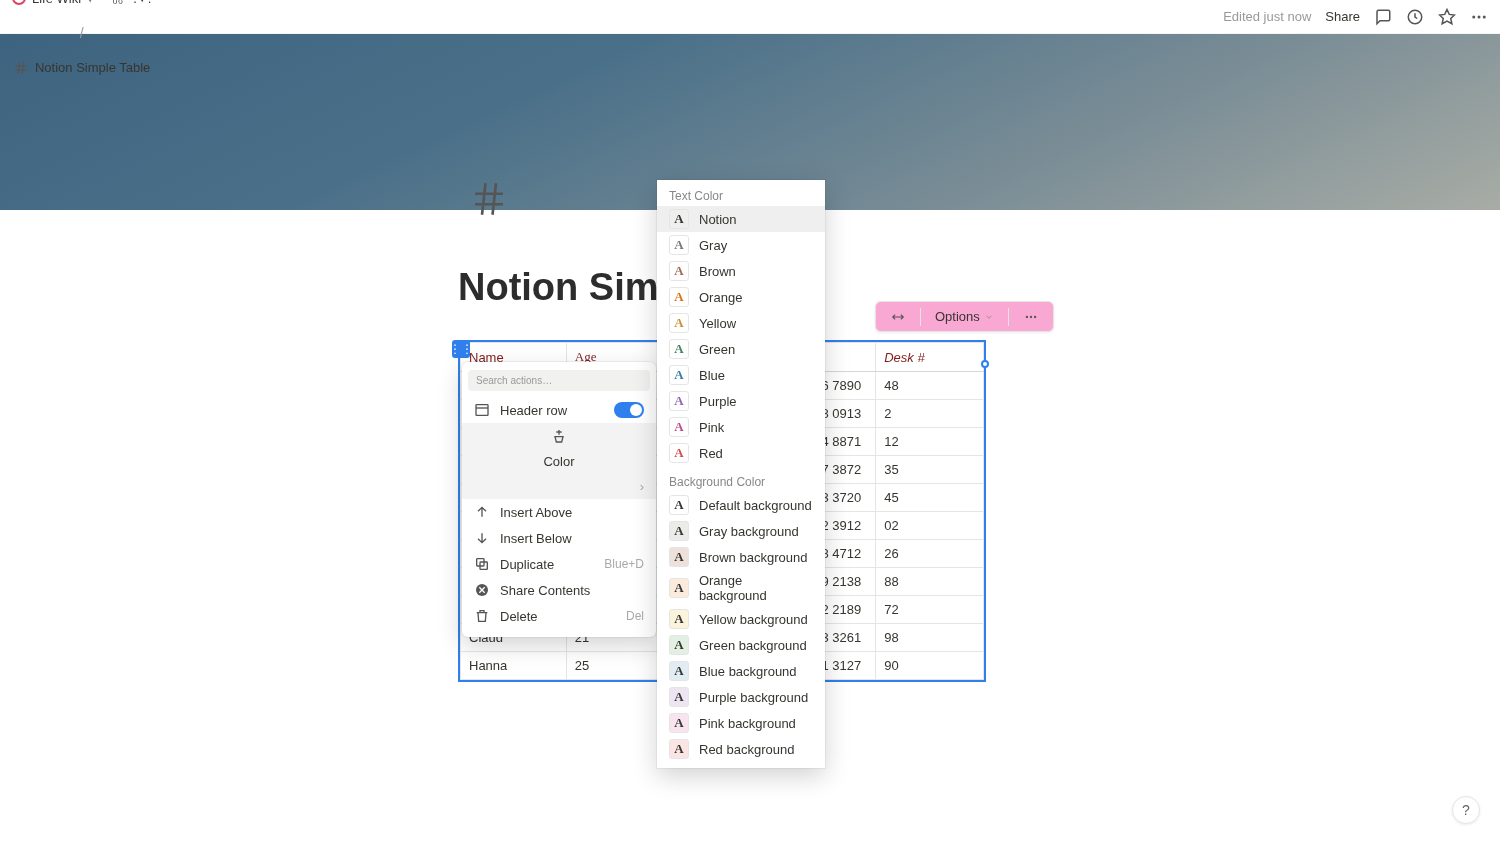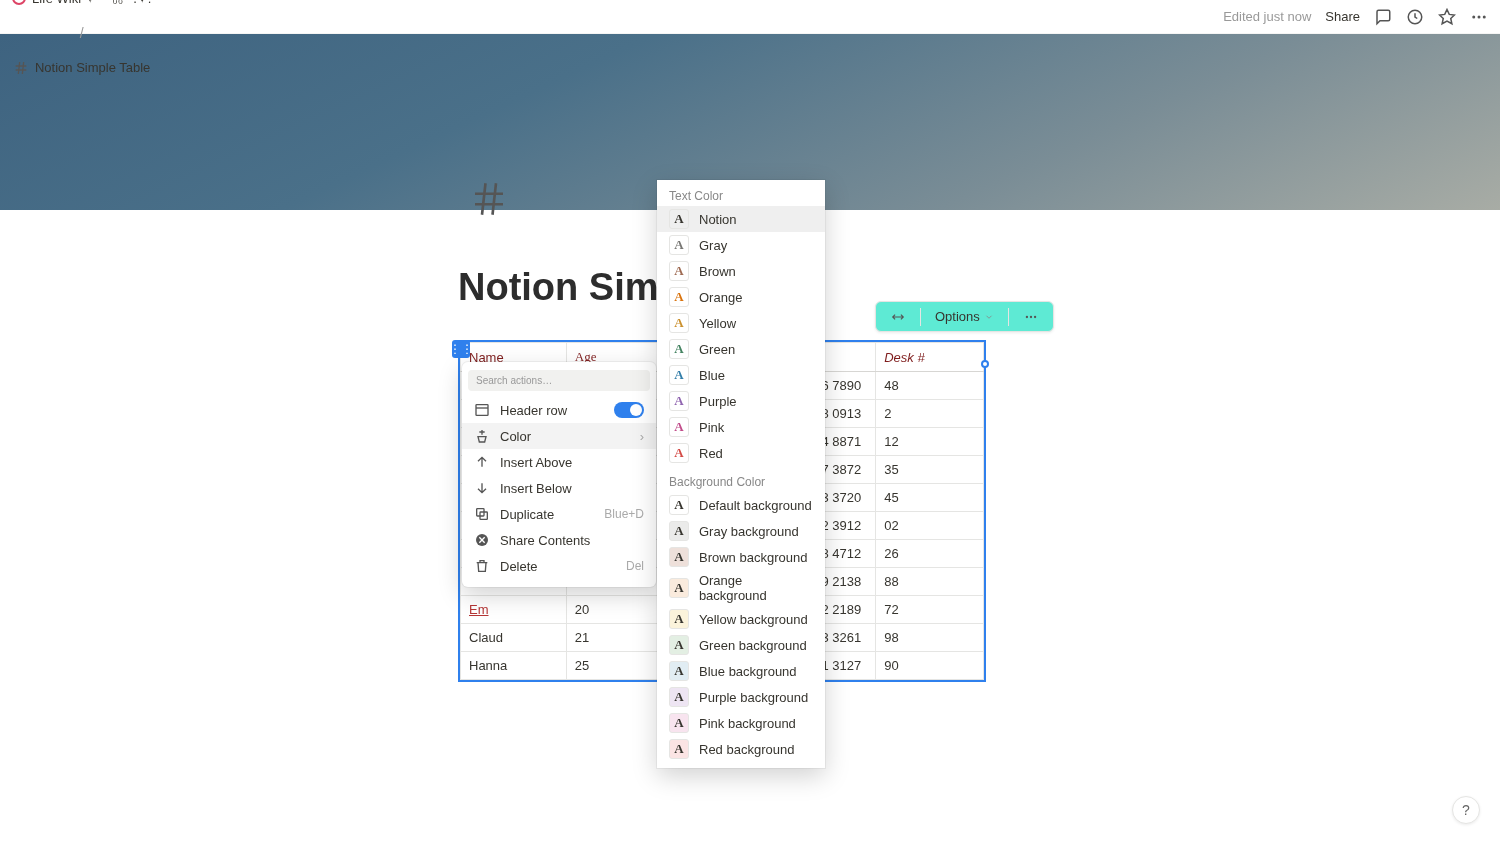--- a/index.html
+++ b/index.html
@@ -74,21 +74,21 @@
     background:#2f80ed; border-radius:3px; display:flex; align-items:center; justify-content:center;
     color:#fff; font-size:12px;
   }
   .sel-dot{position:absolute;right:-5px;top:18px;width:8px;height:8px;border:2px solid #2f80ed;border-radius:50%;background:#fff;}
   .und{ text-decoration: underline; text-decoration-color:#b53636; color:#b53636;}
 
   
   .options-pill{
     position:absolute; left:875px; top:91px;
     display:flex; align-items:center; gap:6px;
-    background:#5eead4; border:1px solid #e5e5e3; border-radius:6px; padding:4px 6px;
+    background:#f9a8d4; border:1px solid #e5e5e3; border-radius:6px; padding:4px 6px;
     box-shadow:0 1px 3px rgba(0,0,0,0.08);
   }
   .options-pill .seg{padding:3px 8px;font-size:13px;color:#37352f;cursor:pointer;display:flex;align-items:center;gap:4px;}
   .options-pill .div{width:1px;height:18px;background:#e5e5e3;}
 
   
   .row-menu{
     position:absolute; left:462px; top:152px; width:194px;
     background:#fff; border-radius:6px;
     box-shadow:0 8px 24px rgba(0,0,0,0.18), 0 0 0 1px rgba(15,15,15,0.05);
@@ -96,21 +96,21 @@
     z-index:20;
   }
   .row-menu .search{
     margin:4px 6px 6px; padding:5px 8px; background:#f1f1ef; border-radius:4px;
     font-size:10px; color:#999;
   }
   .row-menu .mi{
     display:flex; align-items:center; gap:10px; padding:5px 12px; font-size:13px; cursor:pointer;
     position:relative;
   }
-  .row-menu .mi.active{background:rgba(55,53,47,0.06);}
+  .row-menu .mi.active{background:rgba(55,53,47,0.06);flex-direction:column;}
   .row-menu .mi .hint{margin-left:auto;color:#aaa;font-size:12px;}
   .row-menu .mi .chev{margin-left:auto;color:#aaa;}
   .toggle{
     margin-left:auto; width:30px; height:16px; background:#2f80ed; border-radius:10px; position:relative;
   }
   .toggle::after{content:"";position:absolute;right:2px;top:2px;width:12px;height:12px;background:#fff;border-radius:50%;}
   .row-menu .footer{padding:6px 12px 2px;font-size:12px;color:#999;line-height:1.4;}
   .mi-ico{width:16px;height:16px;display:inline-flex;align-items:center;justify-content:center;color:#555;}
   .mi-ico svg{width:16px;height:16px;}
 

